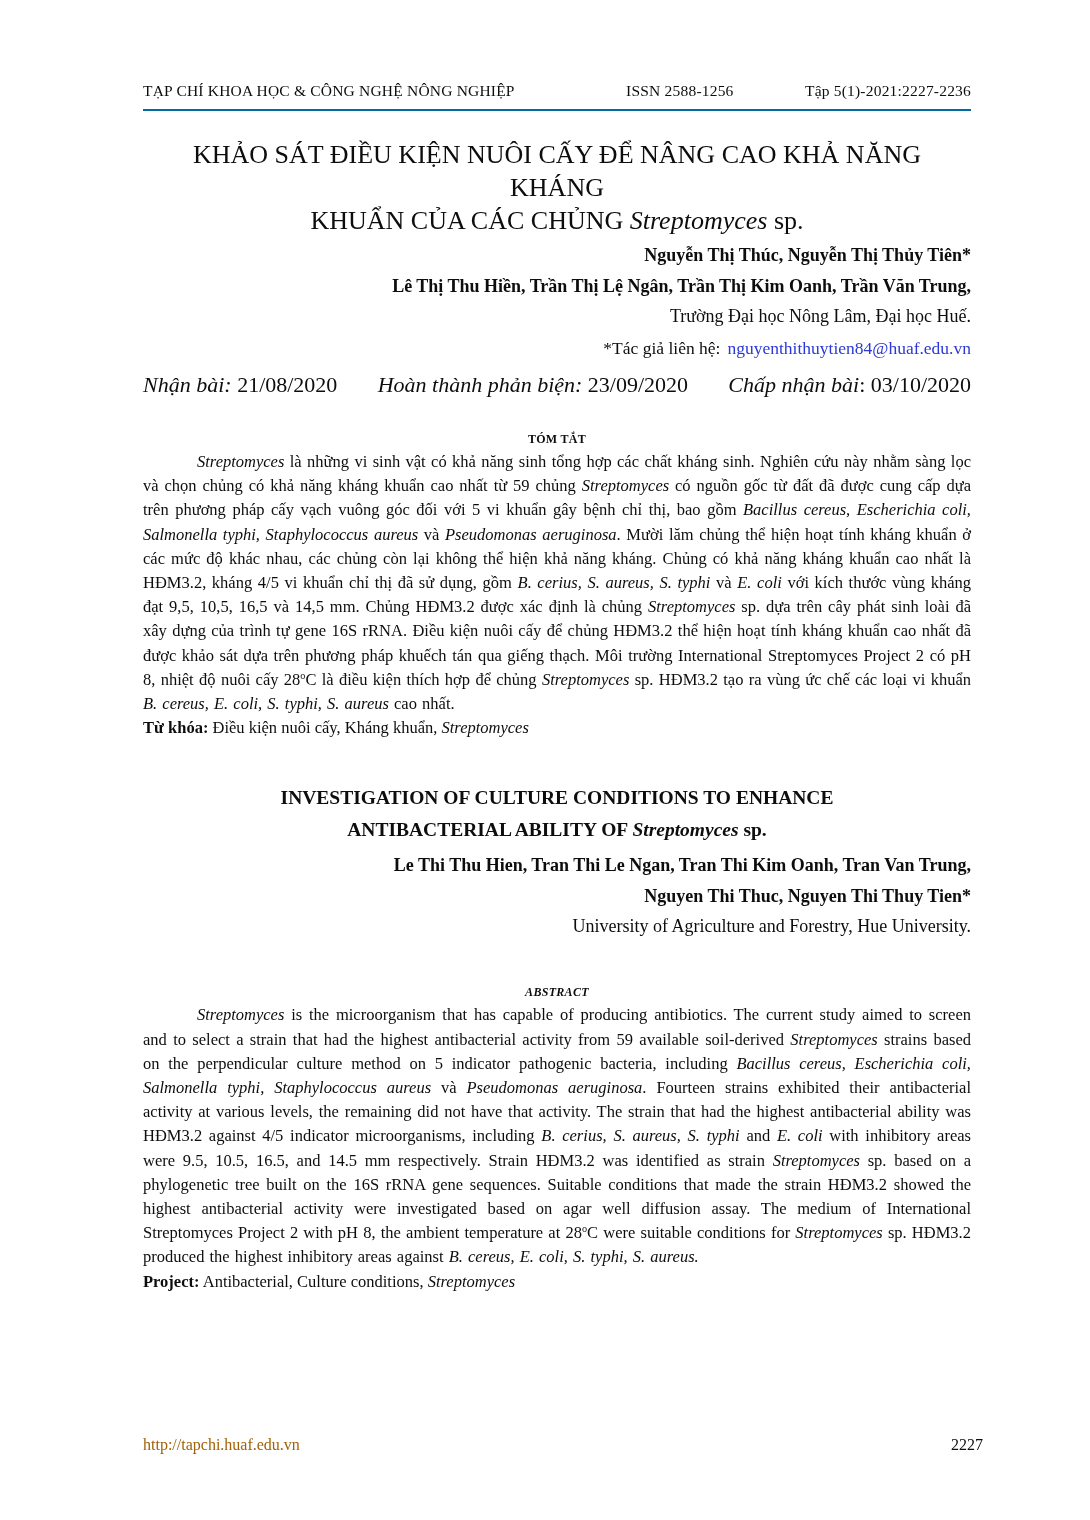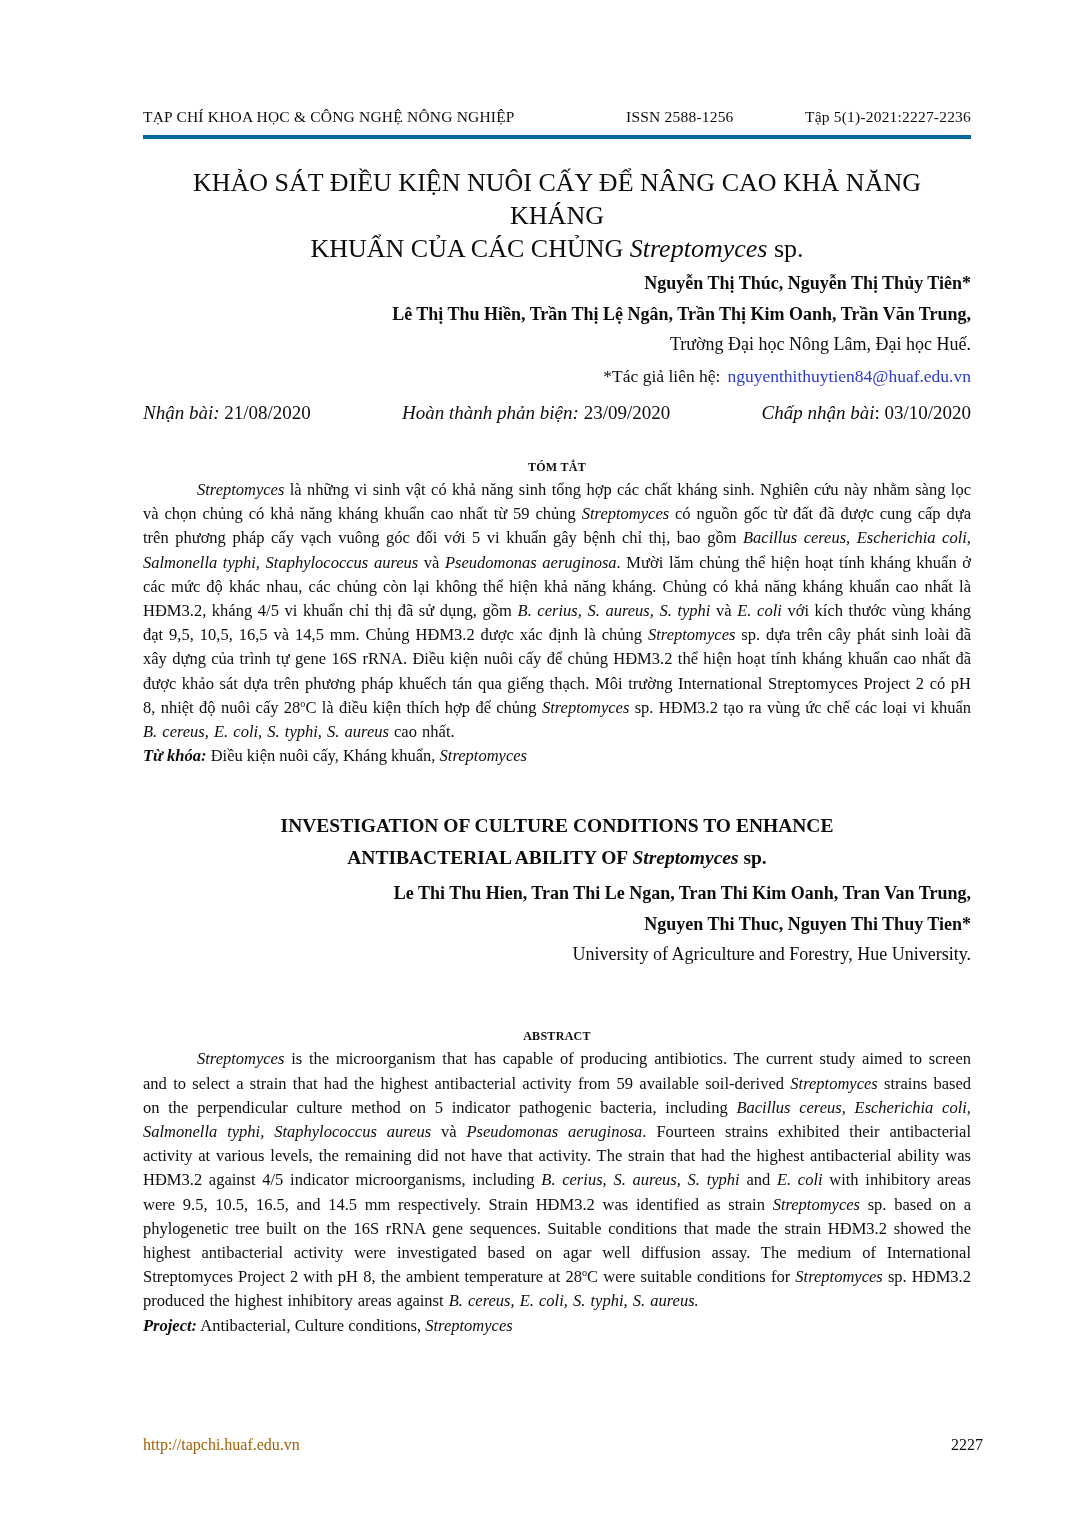--- a/index.html
+++ b/index.html
@@ -5,44 +5,44 @@
   html,body{margin:0;padding:0;}
   body{
     width:1090px;height:1520px;background:#ffffff;color:#0d0d0d;
     font-family:"Liberation Serif","DejaVu Serif",serif;
     position:relative;overflow:hidden;
     -webkit-font-smoothing:antialiased;
   }
   .content{position:absolute;left:143px;top:0;width:828px;}
   
   .jheader{
-    margin-top:108px;display:flex;justify-content:space-between;align-items:baseline;
+    margin-top:82px;display:flex;justify-content:space-between;align-items:baseline;
     font-size:15.5px;letter-spacing:.2px;
-    padding-bottom:9px;border-bottom:4px solid #0369a1;
+    padding-bottom:9px;border-bottom:2px solid #0369a1;
   }
   .jheader .mid{margin-left:40px;}
   
   .vi-title{margin-top:27px;text-align:center;font-weight:normal;font-size:26px;line-height:33px;}
   .authors{margin-top:3px;text-align:right;font-weight:bold;font-size:18px;line-height:31px;}
   .affiliation{text-align:right;font-size:18px;line-height:29px;}
   .contact{text-align:right;font-size:17.5px;line-height:29px;margin-top:3px;}
   .contact .email{margin-left:7px;text-decoration:none;text-align:right;}
-  .dates{display:flex;justify-content:space-between;font-size:19px;margin-top:9px;line-height:26px;}
+  .dates{display:flex;justify-content:space-between;font-size:22px;margin-top:9px;line-height:26px;}
   
   .sec-heading{text-align:center;font-weight:bold;font-size:12px;letter-spacing:.3px;margin-top:34px;margin-bottom:3px;}
   .abstract{text-align:justify;font-size:16.5px;line-height:24.2px;text-indent:54px;word-spacing:1px;}
   .keywords{text-align:left;font-size:16.5px;line-height:24.2px;margin-top:1px;}
   .seg-i{font-style:italic;}
-  .seg-bi{font-weight:bold;font-style:italic;}
+  .seg-bi{font-weight:bold;}
   sup{font-size:.62em;line-height:0;}
   
   .en-title{margin-top:42px;text-align:center;font-weight:bold;font-size:19.5px;line-height:32px;}
   .en-authors{margin-top:4px;text-align:right;font-weight:bold;font-size:18px;line-height:31px;}
   .en-affiliation{text-align:right;font-size:18px;line-height:29px;}
-  .en-abs-heading{margin-top:60px;}
+  .en-abs-heading{margin-top:44px;font-style:italic;}
   
   .footer{
     position:absolute;left:143px;top:1436px;width:840px;
     display:flex;justify-content:space-between;font-size:16px;
   }
   a.plain{text-decoration:none;}
   i{font-style:italic;}
 </style>
 </head>
 <body>

